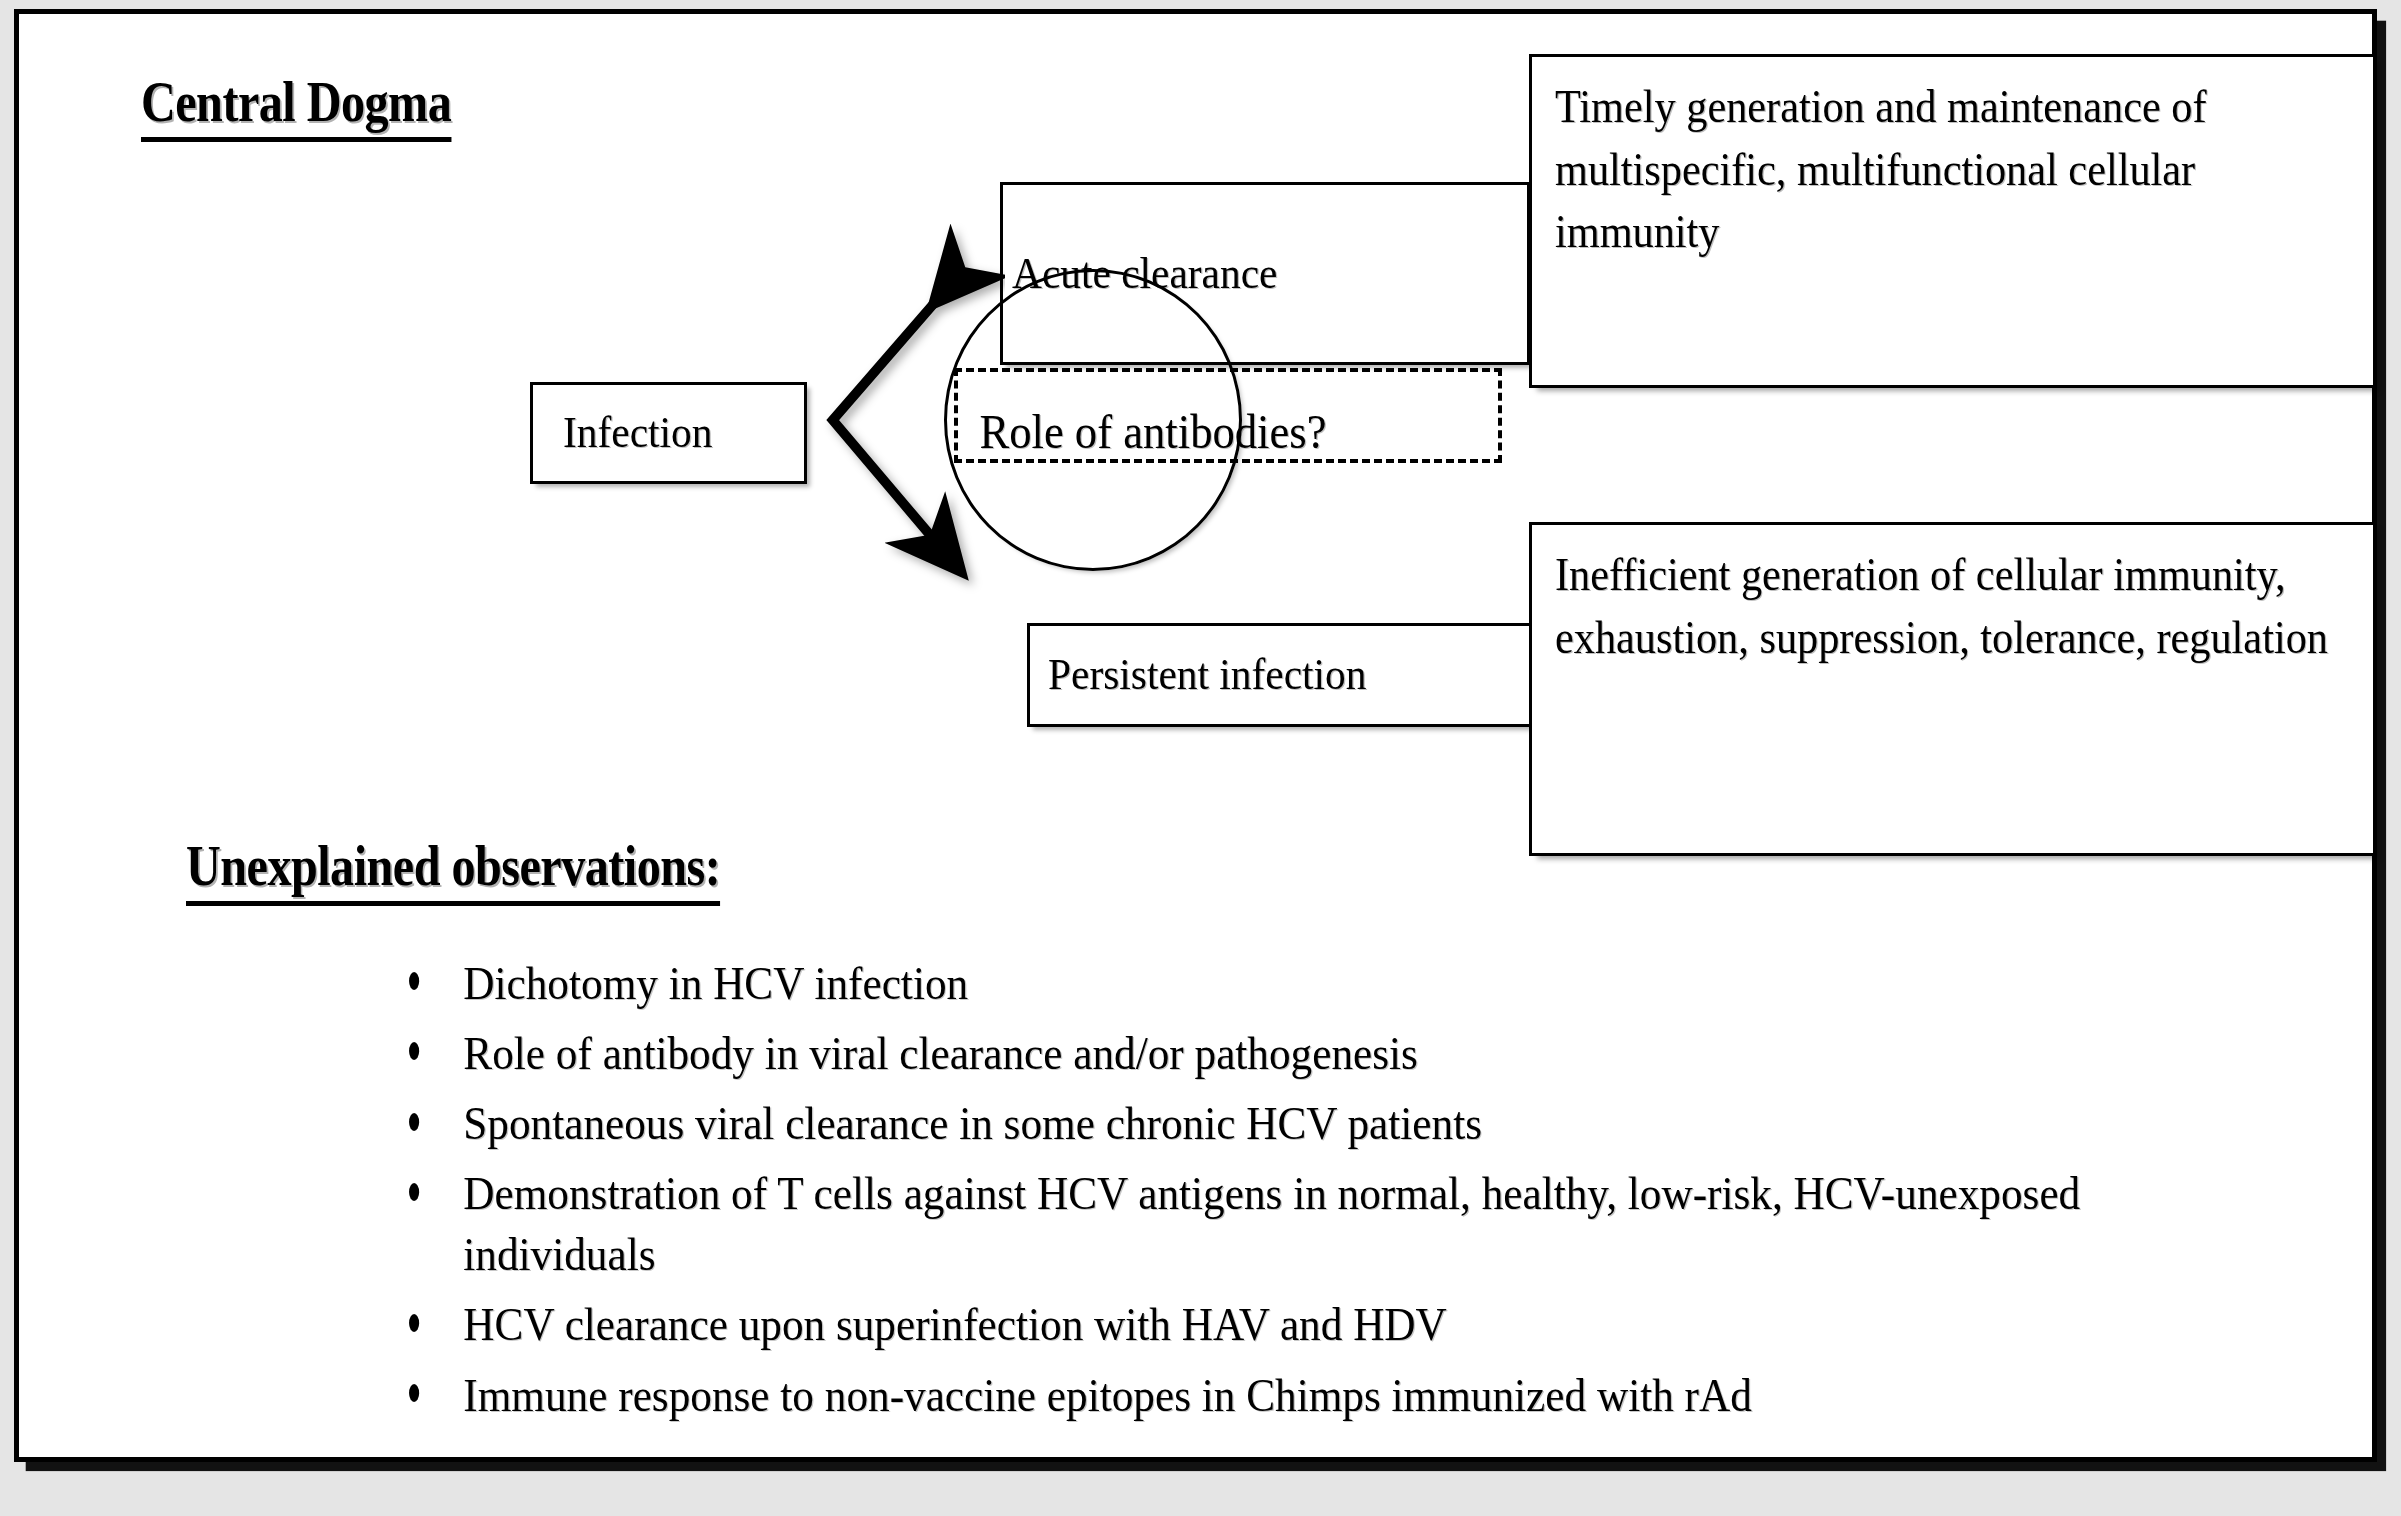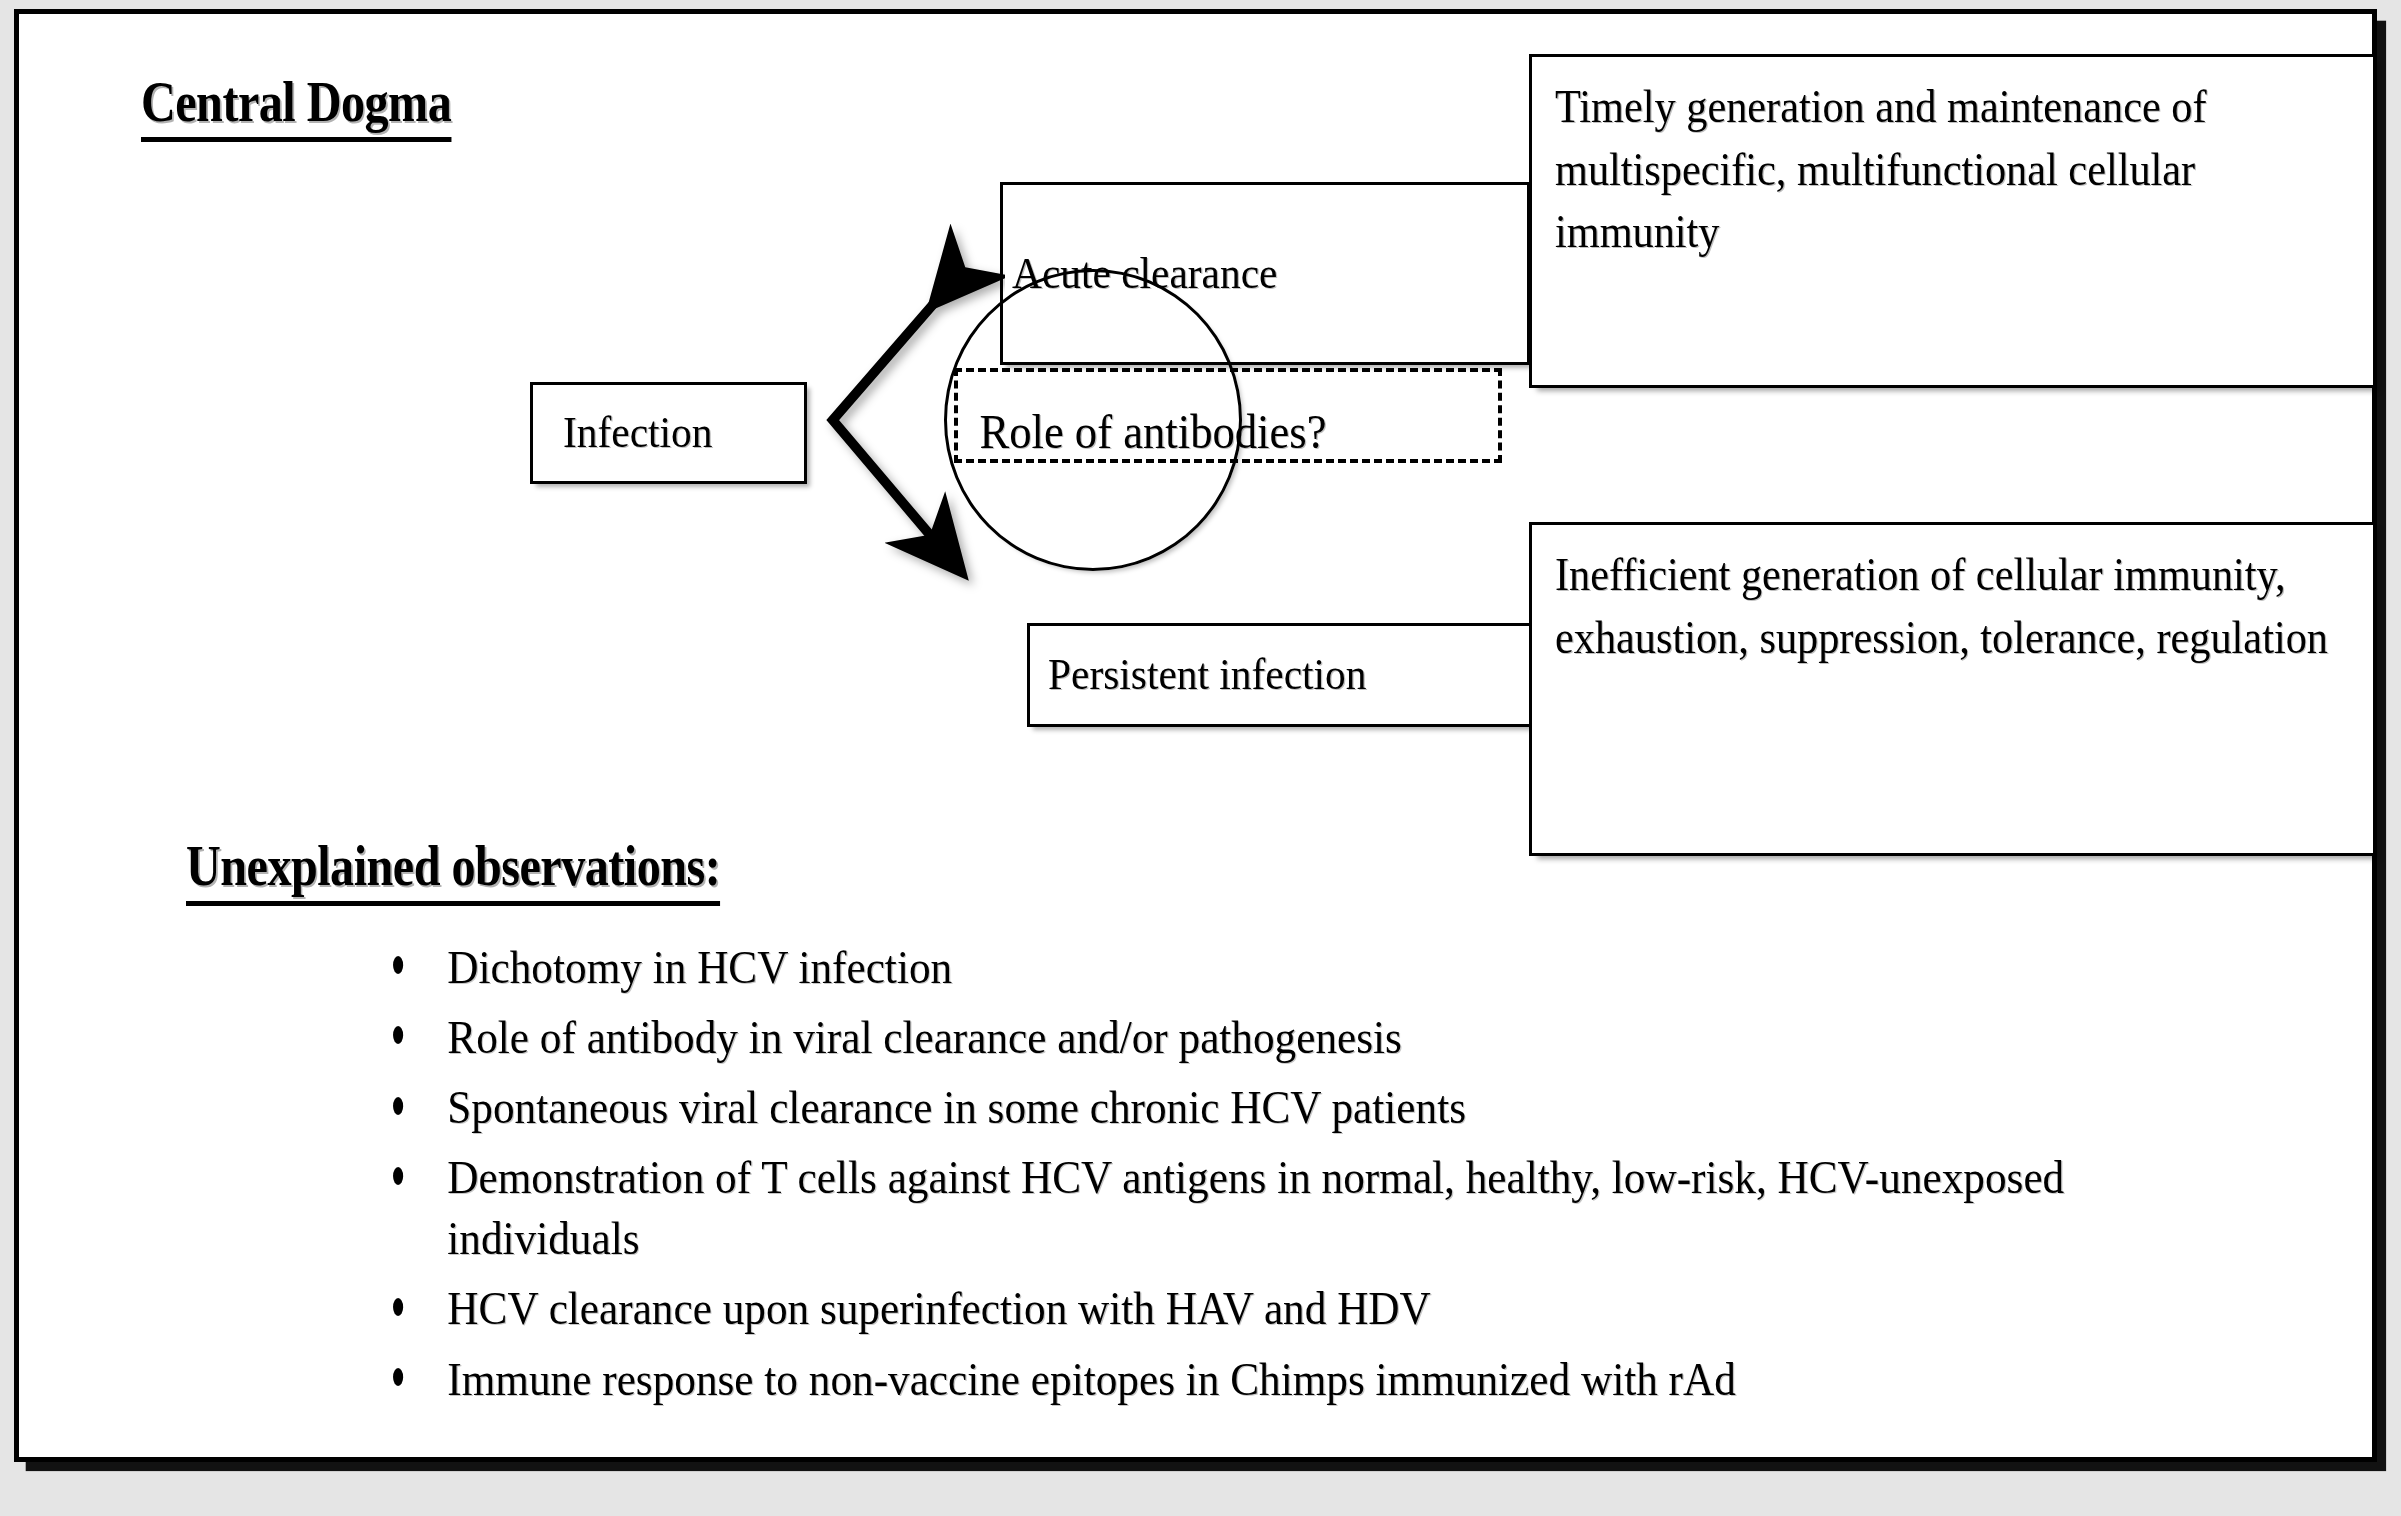--- a/index.html
+++ b/index.html
@@ -153,21 +153,21 @@
     pointer-events: none;
   }
 
   
   #observations-list {
     position: absolute;
     left: 363px;
     top: 923px;
     width: 1944px;
     list-style: none;
-    margin: 0;
+    margin: 16px;
     padding: 0;
   }
   #observations-list li {
     position: relative;
     padding-left: 71px;
     margin-bottom: 9px;
     font-size: 47px;
     line-height: 1.30;
     transform: scaleX(0.92);
     transform-origin: left top;

